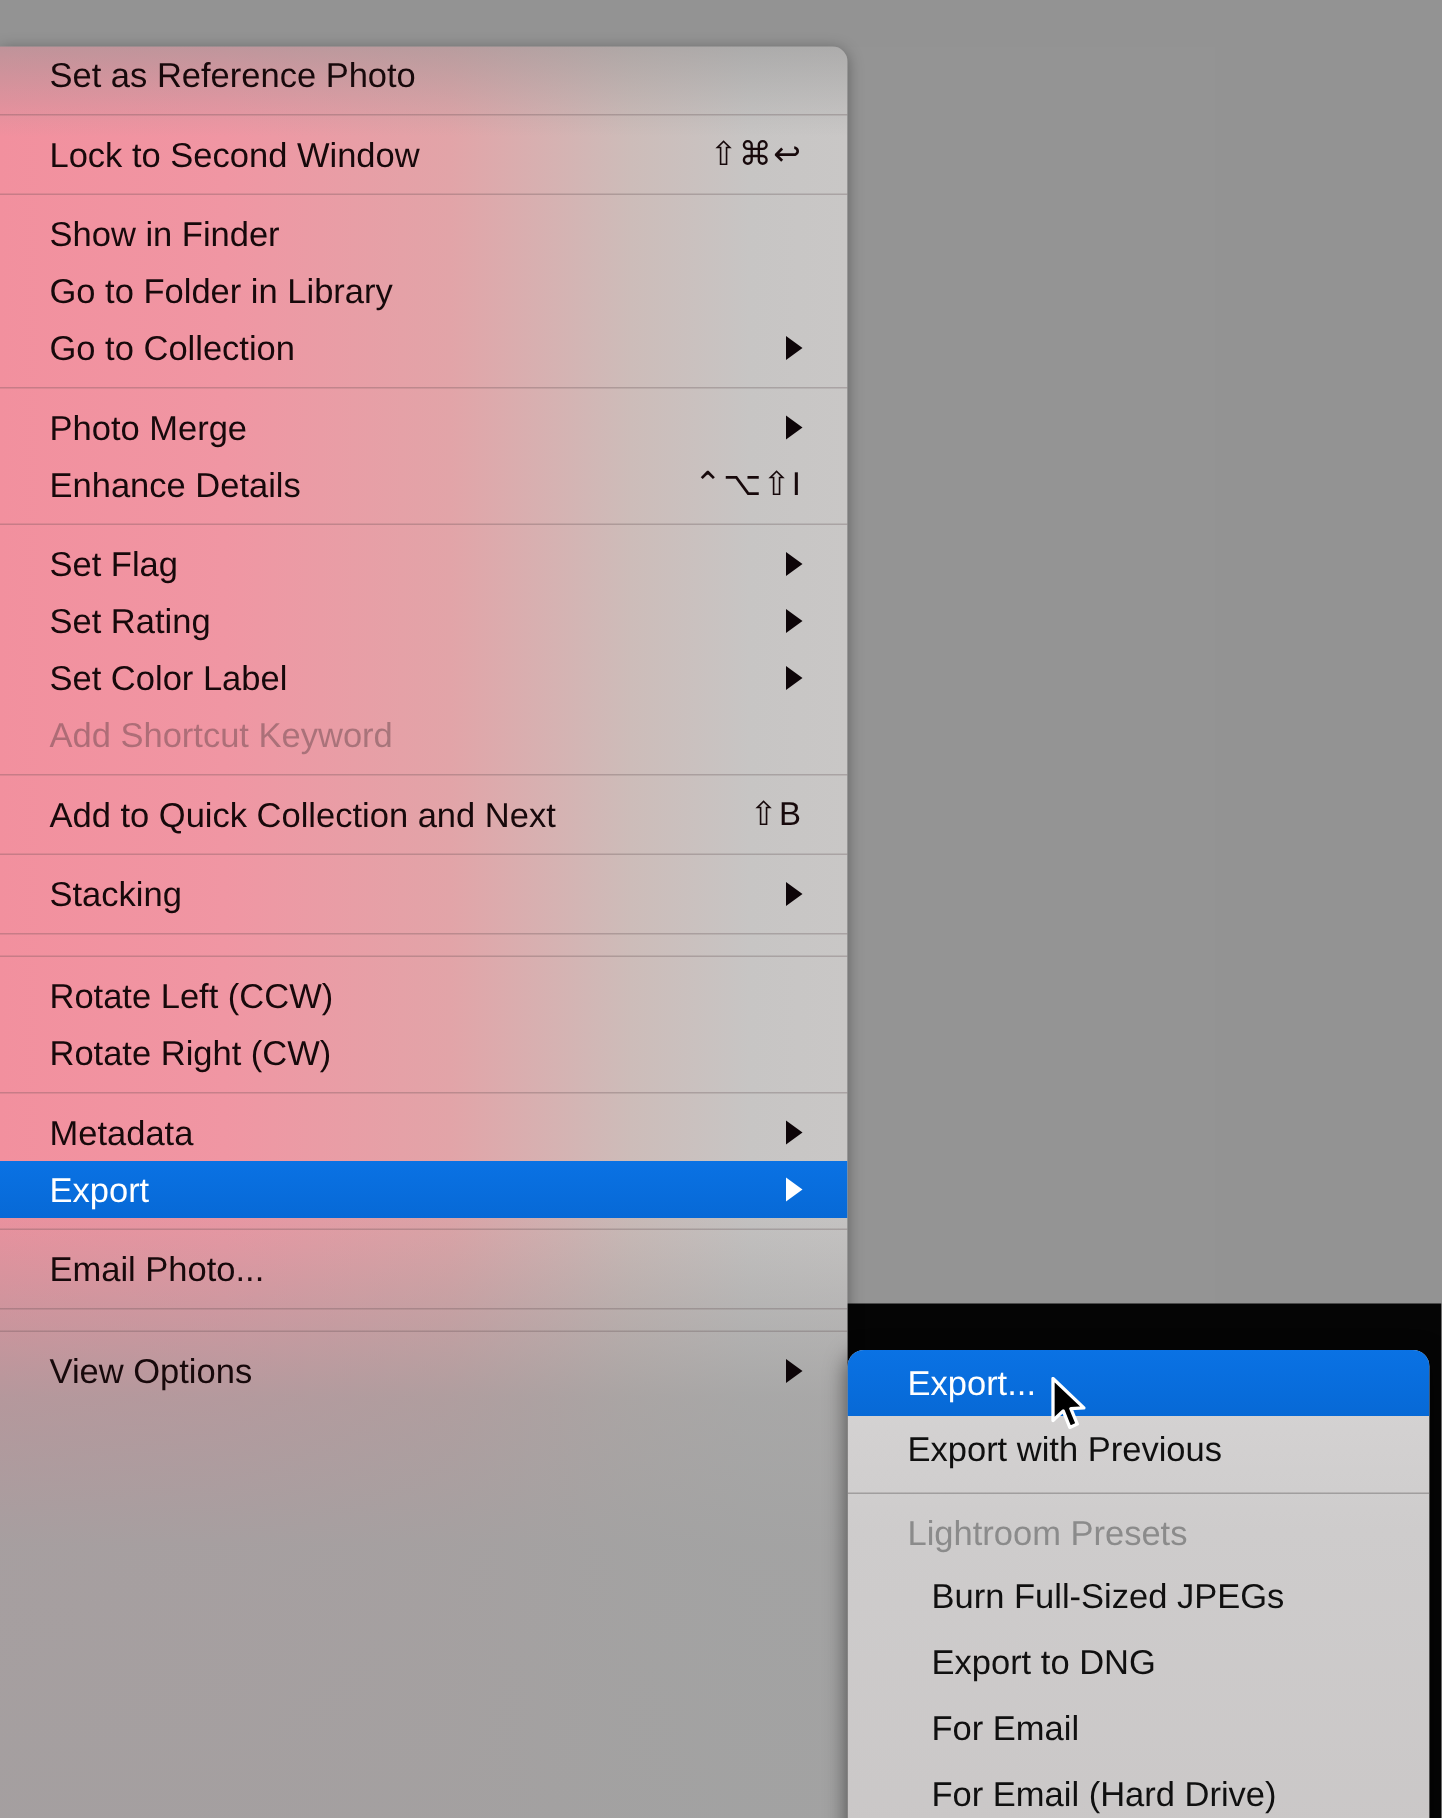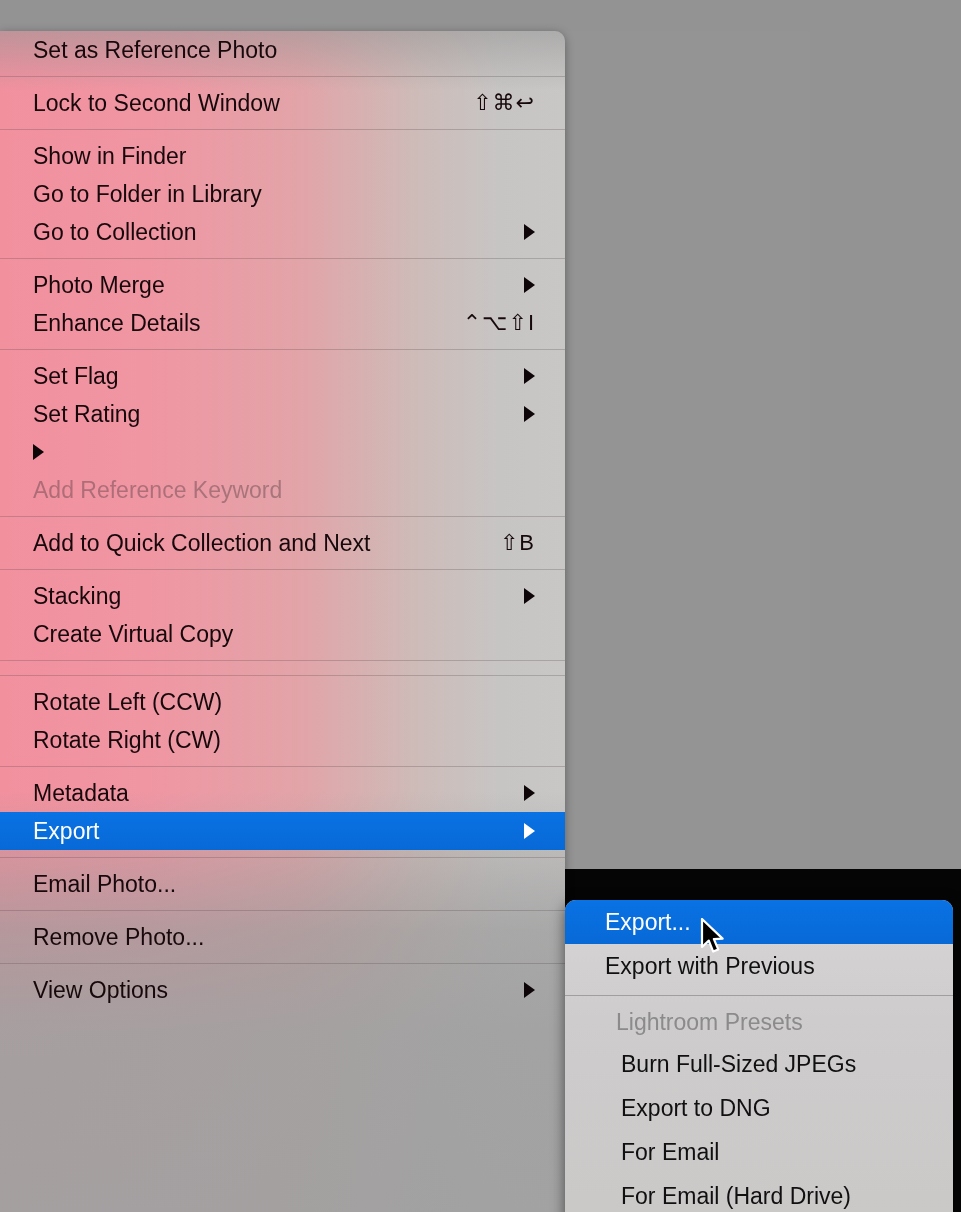--- a/index.html
+++ b/index.html
@@ -114,21 +114,21 @@
     color: #101010;
     white-space: nowrap;
   }
   .sub-item.highlight {
     background: linear-gradient(to bottom, #0a72e4 0%, #0769d6 100%);
     color: #ffffff;
   }
   .sub-item.section {
     color: #8b8b8b;
     height: 40px;
-    padding-left: 51px;
+    padding-left: 40px;
   }
   .sub-item.preset { padding-left: 56px; }
   .sub-sep {
     height: 1px;
     background: rgba(120,118,118,0.55);
     margin: 7px 0 6px 0;
   }
 
   
   .cursor {
@@ -195,46 +195,44 @@
       <div class="group">
         <div class="item">
           <span class="label">Set Flag</span>
           <span class="arrow"></span>
         </div>
         <div class="item">
           <span class="label">Set Rating</span>
           <span class="arrow"></span>
         </div>
         <div class="item">
+          <span class="label">Set Color Label</span>
           <span class="arrow"></span>
         </div>
         <div class="item disabled">
-          <span class="label">Add Reference Keyword</span>
+          <span class="label">Add Shortcut Keyword</span>
         </div>
       </div>
       <div class="sep-pad"></div>
       <div class="sep"></div>
       <div class="sep-pad"></div>
       <div class="group">
         <div class="item">
           <span class="label">Add to Quick Collection and Next</span>
           <span class="shortcut">⇧B</span>
         </div>
       </div>
       <div class="sep-pad"></div>
       <div class="sep"></div>
       <div class="sep-pad"></div>
       <div class="group">
         <div class="item">
           <span class="label">Stacking</span>
           <span class="arrow"></span>
         </div>
-        <div class="item">
-          <span class="label">Create Virtual Copy</span>
-        </div>
       </div>
       <div class="sep-pad"></div>
       <div class="sep"></div>
       <div class="sep-pad"></div>
       <div class="sep-pad"></div>
       <div class="sep"></div>
       <div class="sep-pad"></div>
       <div class="group">
         <div class="item">
           <span class="label">Rotate Left (CCW)</span>
@@ -260,25 +258,20 @@
       <div class="sep"></div>
       <div class="sep-pad"></div>
       <div class="group">
         <div class="item">
           <span class="label">Email Photo...</span>
         </div>
       </div>
       <div class="sep-pad"></div>
       <div class="sep"></div>
       <div class="sep-pad"></div>
-      <div class="group">
-        <div class="item">
-          <span class="label">Remove Photo...</span>
-        </div>
-      </div>
       <div class="sep-pad"></div>
       <div class="sep"></div>
       <div class="sep-pad"></div>
       <div class="group">
         <div class="item">
           <span class="label">View Options</span>
           <span class="arrow"></span>
         </div>
       </div>
     </div>

